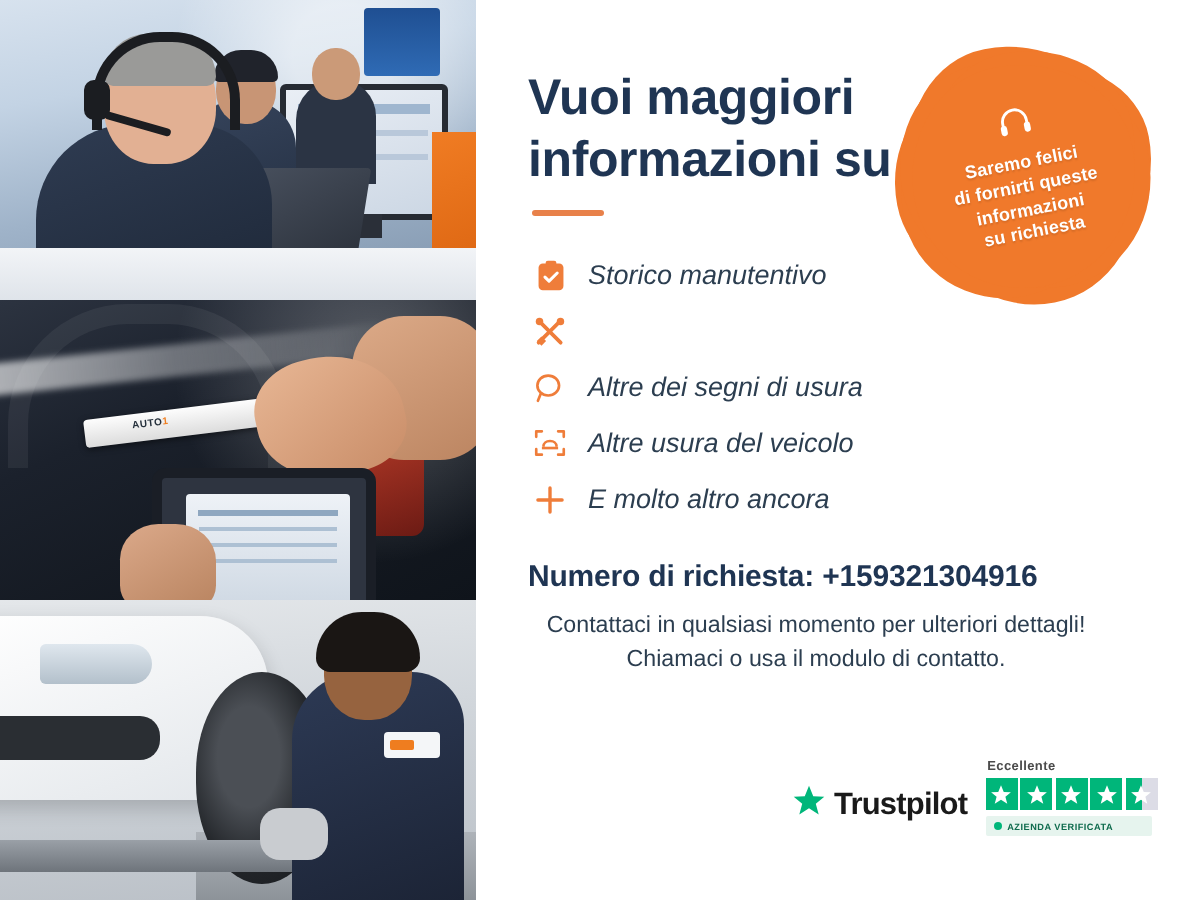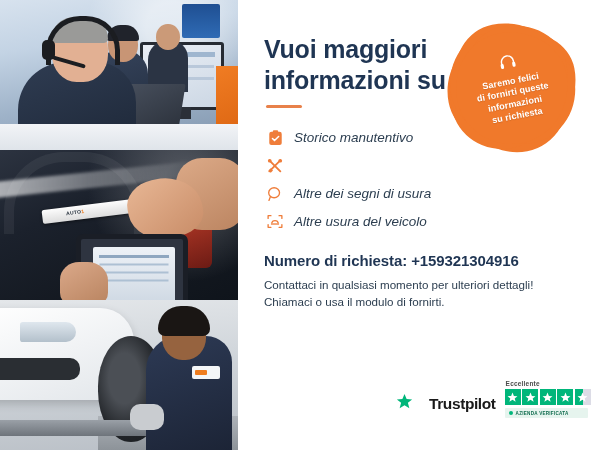--- a/index.html
+++ b/index.html
@@ -340,32 +340,32 @@
     font-weight: 700;
     color: #1f3553;
     letter-spacing: -0.1px;
   }
   .sub {
     margin-top: 7px;
     font-size: 11.6px;
     line-height: 1.5;
     color: #2c3e50;
   }
-  .sub div { white-space: nowrap; }
+  .sub div { white-space: nowrap; text-align: center; }
 
   
   .tp {
     position: absolute;
     left: 158px;
     bottom: 32px;
     display: flex;
     align-items: flex-end;
     gap: 9px;
   }
-  .tp-logo { display:flex; align-items:center; gap:16px; padding-bottom:4px; }
+  .tp-logo { display:flex; align-items:center; gap:4px; padding-bottom:4px; }
   .tp-name {
     font-size: 15.5px; font-weight: 700; color:#1a1a1a; letter-spacing:-.4px;
   }
   .tp-right { display:flex; flex-direction:column; align-items:flex-start; }
   .tp-rating-label {
     font-size: 6.5px; font-weight:700; color:#4b4b4b; letter-spacing:.2px;
     margin: 0 0 2px 1px;
   }
   .stars { display:flex; gap:1.5px; }
   .star-box {
@@ -518,30 +518,38 @@
         <span class="ico">
           <svg width="16" height="15" viewBox="0 0 18 17" fill="none" aria-hidden="true">
             <path d="M1.2 5V1.9h3.2M16.8 5V1.9h-3.2M1.2 12v3.1h3.2M16.8 12v3.1h-3.2" stroke="#ef7d3a" stroke-width="1.5" stroke-linecap="round" stroke-linejoin="round"></path>
             <path d="M4.4 10.6h9.2v1.5H4.4z" fill="#ef7d3a"></path>
             <path d="M5.2 10.6c.3-2.1 1-3.2 3.8-3.2s3.5 1.1 3.8 3.2" stroke="#ef7d3a" stroke-width="1.4" fill="none"></path>
           </svg>
         </span>
         <span class="label">Altre usura del veicolo</span>
       </li>
 
+      <li class="feature">
+        <span class="ico">
+          <svg width="16" height="16" viewBox="0 0 18 18" aria-hidden="true">
+            <path d="M9 2.2v13.6M2.2 9h13.6" stroke="#ef7d3a" stroke-width="1.9" stroke-linecap="round"></path>
+          </svg>
+        </span>
+        <span class="label">E molto altro ancora</span>
+      </li>
 
     </ul>
 
     <div class="phone">
       <span>Numero di richiesta:</span>
       <span>+159321304916</span>
     </div>
     <div class="sub">
       <div>Contattaci in qualsiasi momento per ulteriori dettagli!</div>
-      <div>Chiamaci o usa il modulo di fornirti.</div>
+      <div>Chiamaci o usa il modulo di contatto.</div>
     </div>
 
     <div class="tp">
       <div class="tp-logo">
         <span>
           <svg width="17" height="17" viewBox="0 0 20 20" aria-hidden="true">
             <path d="M10 1.1l2.5 6.1 6.5.3-5 4.1 1.7 6.3L10 14.3 4.3 17.9 6 11.6 1 7.5l6.5-.3z" fill="#00b67a"></path>
           </svg>
         </span>
         <span class="tp-name">Trustpilot</span>

